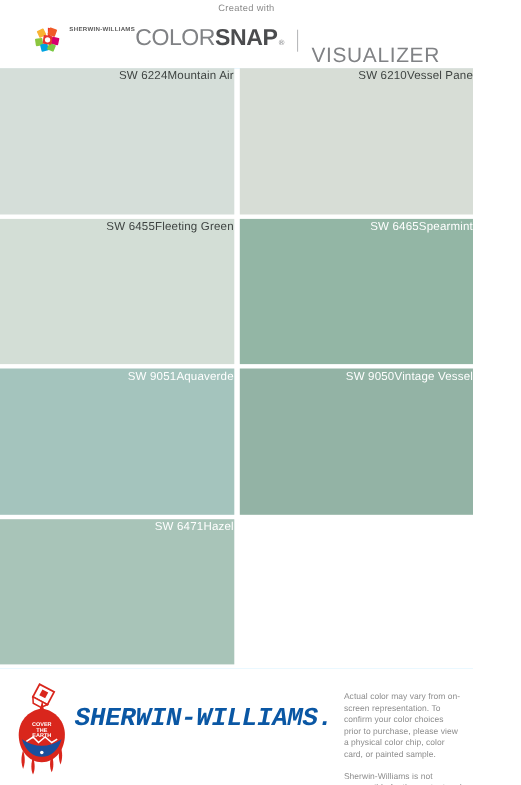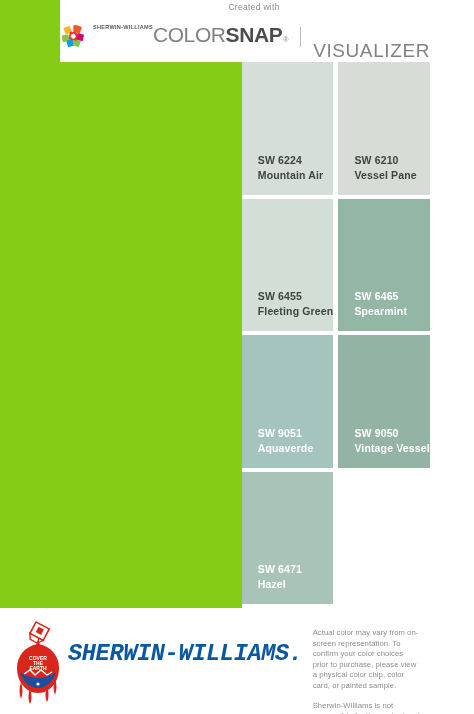--- a/index.html
+++ b/index.html
@@ -10,24 +10,23 @@
     width: 474px;
     height: 714px;
     background: #ffffff;
     font-family: "Liberation Sans", sans-serif;
     overflow: hidden;
   }
   .page {
     position: relative;
     width: 430px;
     height: 714px;
-    background: #84cc16;
+    background: #7dd3fc;
     display: flex;
     flex-direction: column;
-    align-items: flex-end;
   }
 
   
   .header {
     height: 62px;
     flex: 0 0 62px;
     background: #ffffff;
     display: flex;
     flex-direction: column;
     align-items: center;
@@ -103,26 +102,25 @@
     display: grid;
     grid-template-columns: 1fr 1fr;
     grid-template-rows: repeat(4, 1fr);
     gap: 4px 5px;
     padding: 0 0 4px 0;
     background: #ffffff;
   }
   .swatch {
     position: relative;
     display: flex;
-    flex-direction: column;
+    flex-direction: row;
     justify-content: flex-end;
     padding: 0 0 12px 16px;
     box-sizing: border-box;
     overflow: hidden;
-    font-weight: bold;
   }
   .swatch .code {
     font-size: 10.5px;
     line-height: 15px;
     letter-spacing: 0.15px;
   }
   .swatch .nm {
     font-size: 10.5px;
     line-height: 15px;
     letter-spacing: 0.15px;

